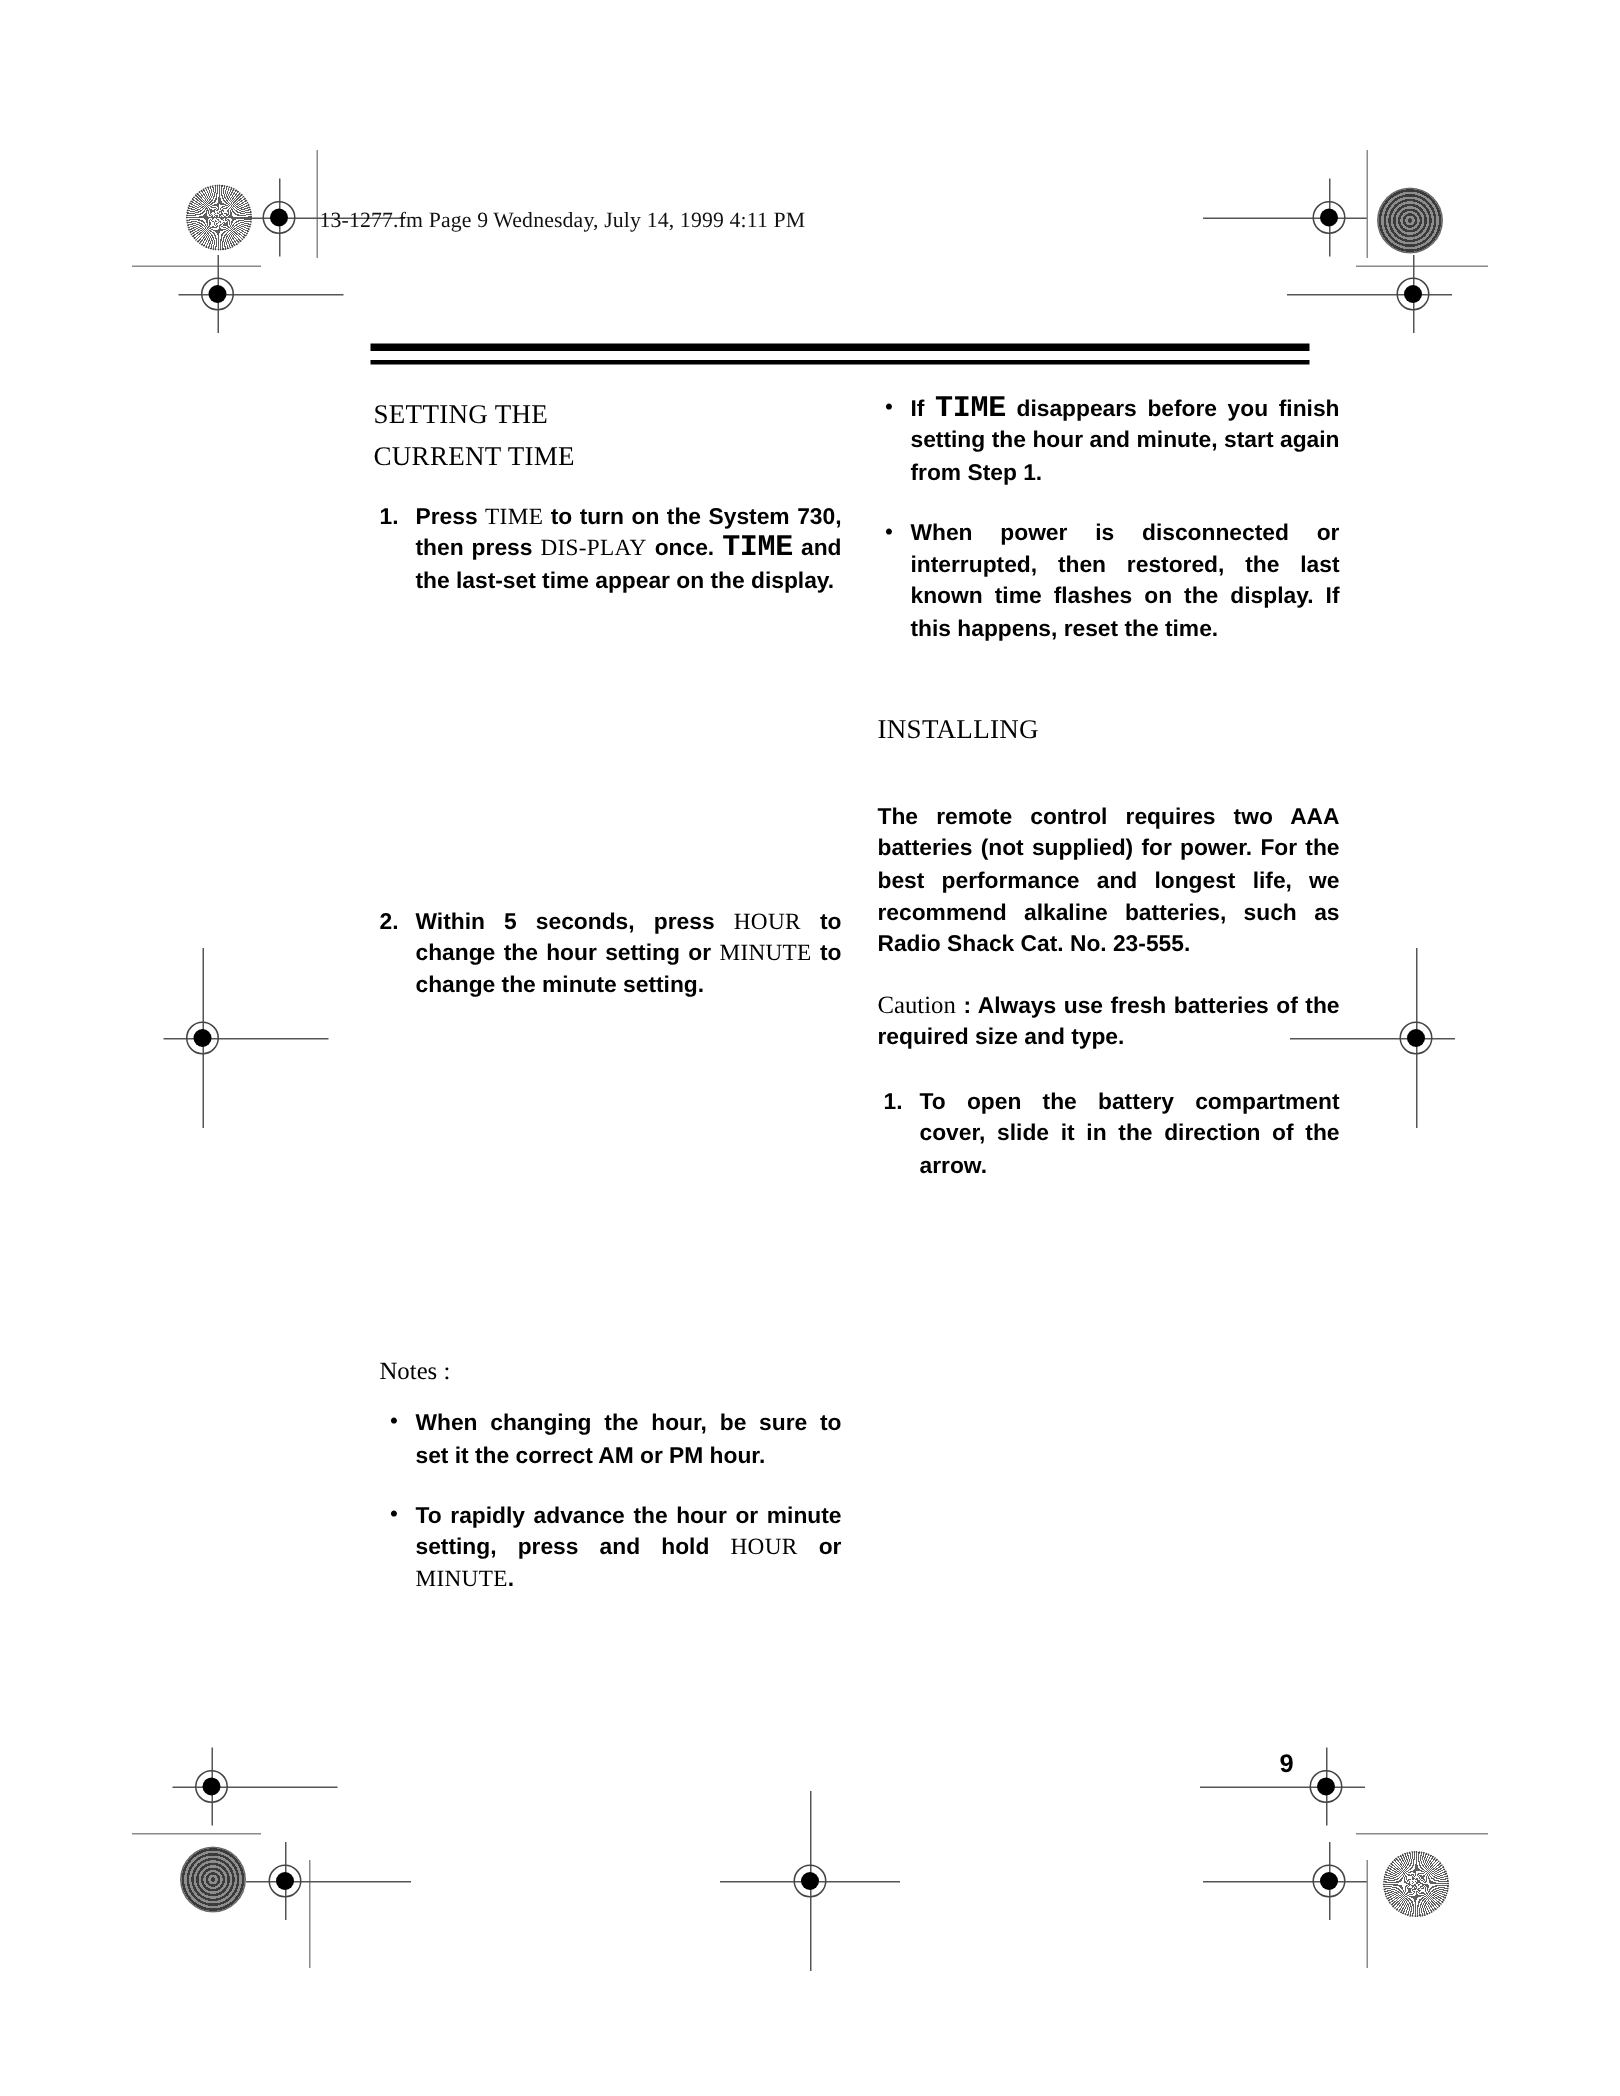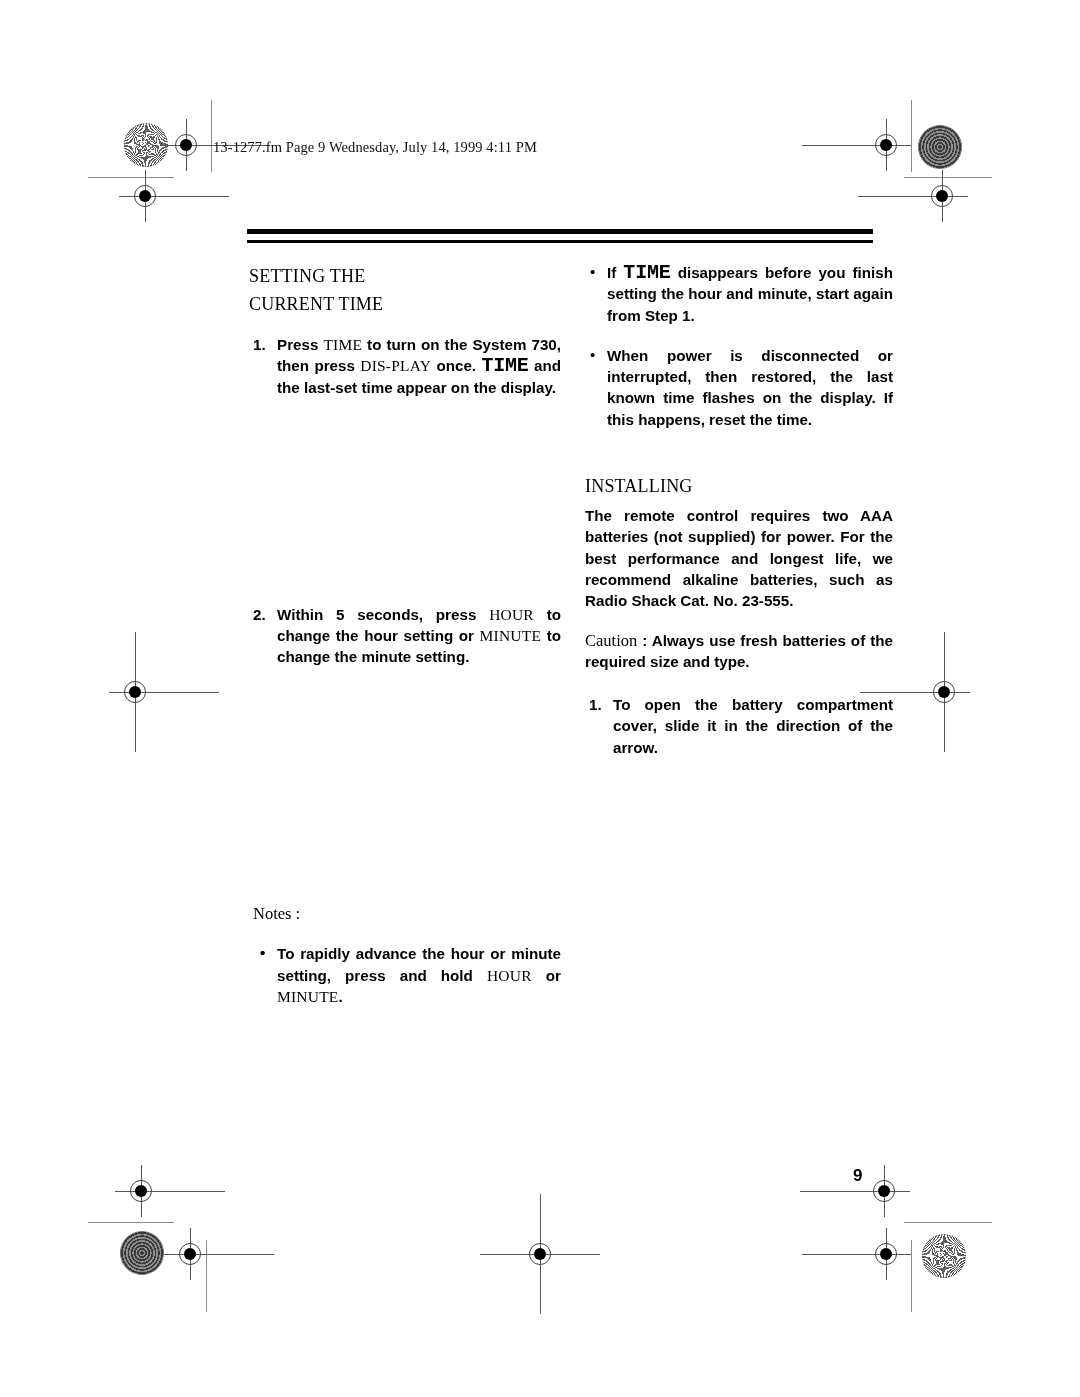--- a/index.html
+++ b/index.html
@@ -216,21 +216,21 @@
   .notes-label {
     font-weight: normal;
     margin: 0 0 14px 0;
     text-align: left;
     padding-left: 4px;
   }
   #notes-list .bullet { padding-left: 28px; }
   #notes-list .bullet .dot { left: 11px; }
 
   
-  #installing-title { margin-top: 42px; margin-bottom: 5px; }
+  #installing-title { margin-top: 42px; margin-bottom: 34px; }
   #battery-steps { margin-top: 22px; }
 
   
   #page-number {
     position: absolute;
     left: 853px;
     top: 1166px;
     font-family: "Liberation Sans", sans-serif;
     font-weight: bold;
     font-size: 17px;
@@ -348,21 +348,21 @@
     <div class="step" style="margin-top:206px;">
       <span class="num">2.</span><span>Within 5 seconds, press </span><span class="key">HOUR</span><span> to change the hour setting or </span><span class="key">MINUTE</span><span> to change the minute setting.</span>
     </div>
   </div>
 
   <div id="notes-block">
     <div class="notes-label serifword">Notes :</div>
 
     <div id="notes-list">
       <div class="bullet">
-        <span class="dot">•</span>
+        <span class="dot">•</span><span>When changing the hour, be sure to set it the correct AM or PM hour.</span>
       </div>
       <div class="bullet">
         <span class="dot">•</span><span>To rapidly advance the hour or minute setting, press and hold </span><span class="key">HOUR</span><span> or </span><span class="key">MINUTE</span><span>.</span>
       </div>
     </div>
   </div>
 
   <div id="col-right">
 
     <div class="bullet">

